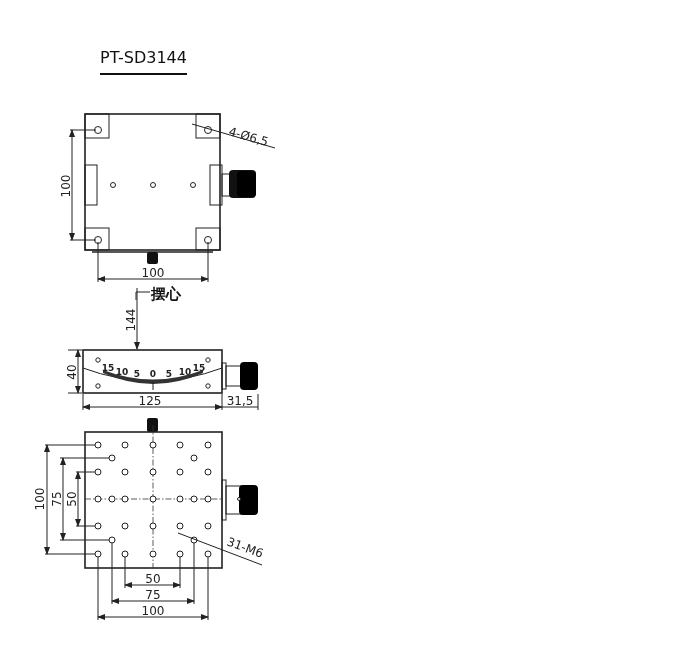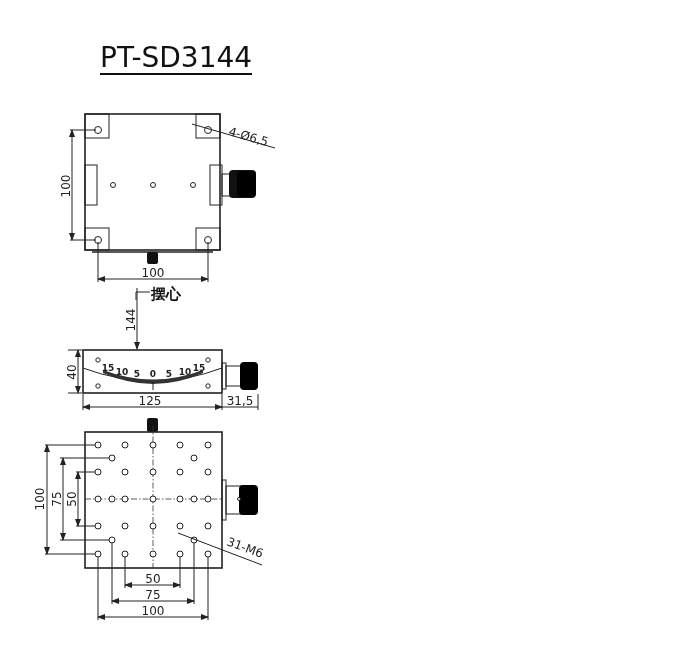--- a/index.html
+++ b/index.html
@@ -1,19 +1,19 @@
 <!DOCTYPE html>
 <html><head>
 <meta charset="utf-8">
 <style>
   html, body { margin: 0; padding: 0; background: #ffffff; }
   body { width: 680px; height: 663px; position: relative; overflow: hidden; font-family: "DejaVu Sans", sans-serif; }
   #title {
     position: absolute; left: 100px; top: 44px;
-    font-family: "DejaVu Sans", sans-serif; font-size: 28px; color: #111;
+    font-family: "DejaVu Sans", sans-serif; font-size: 16px; color: #111;
     border-bottom: 2px solid #111; line-height: 28px; padding-bottom: 1px; letter-spacing: 0px;
   }
   svg { position: absolute; left: 0; top: 0; }
   .ln { stroke: #222; stroke-width: 1; fill: none; }
   .thick { stroke: #222; stroke-width: 1.6; fill: none; }
   .dash { stroke: #333; stroke-width: 0.8; stroke-dasharray: 6 2 1.5 2; fill: none; }
   .dim { font-family: "DejaVu Sans", sans-serif; font-size: 12px; fill: #222; }
   .dimsm { font-family: "DejaVu Sans", sans-serif; font-size: 9px; fill: #222; font-weight: bold; }
   .cn { font-family: "DejaVu Sans", sans-serif; font-size: 15px; fill: #111; font-weight: bold; }
   .hole { stroke: #222; stroke-width: 1; fill: #fff; }

